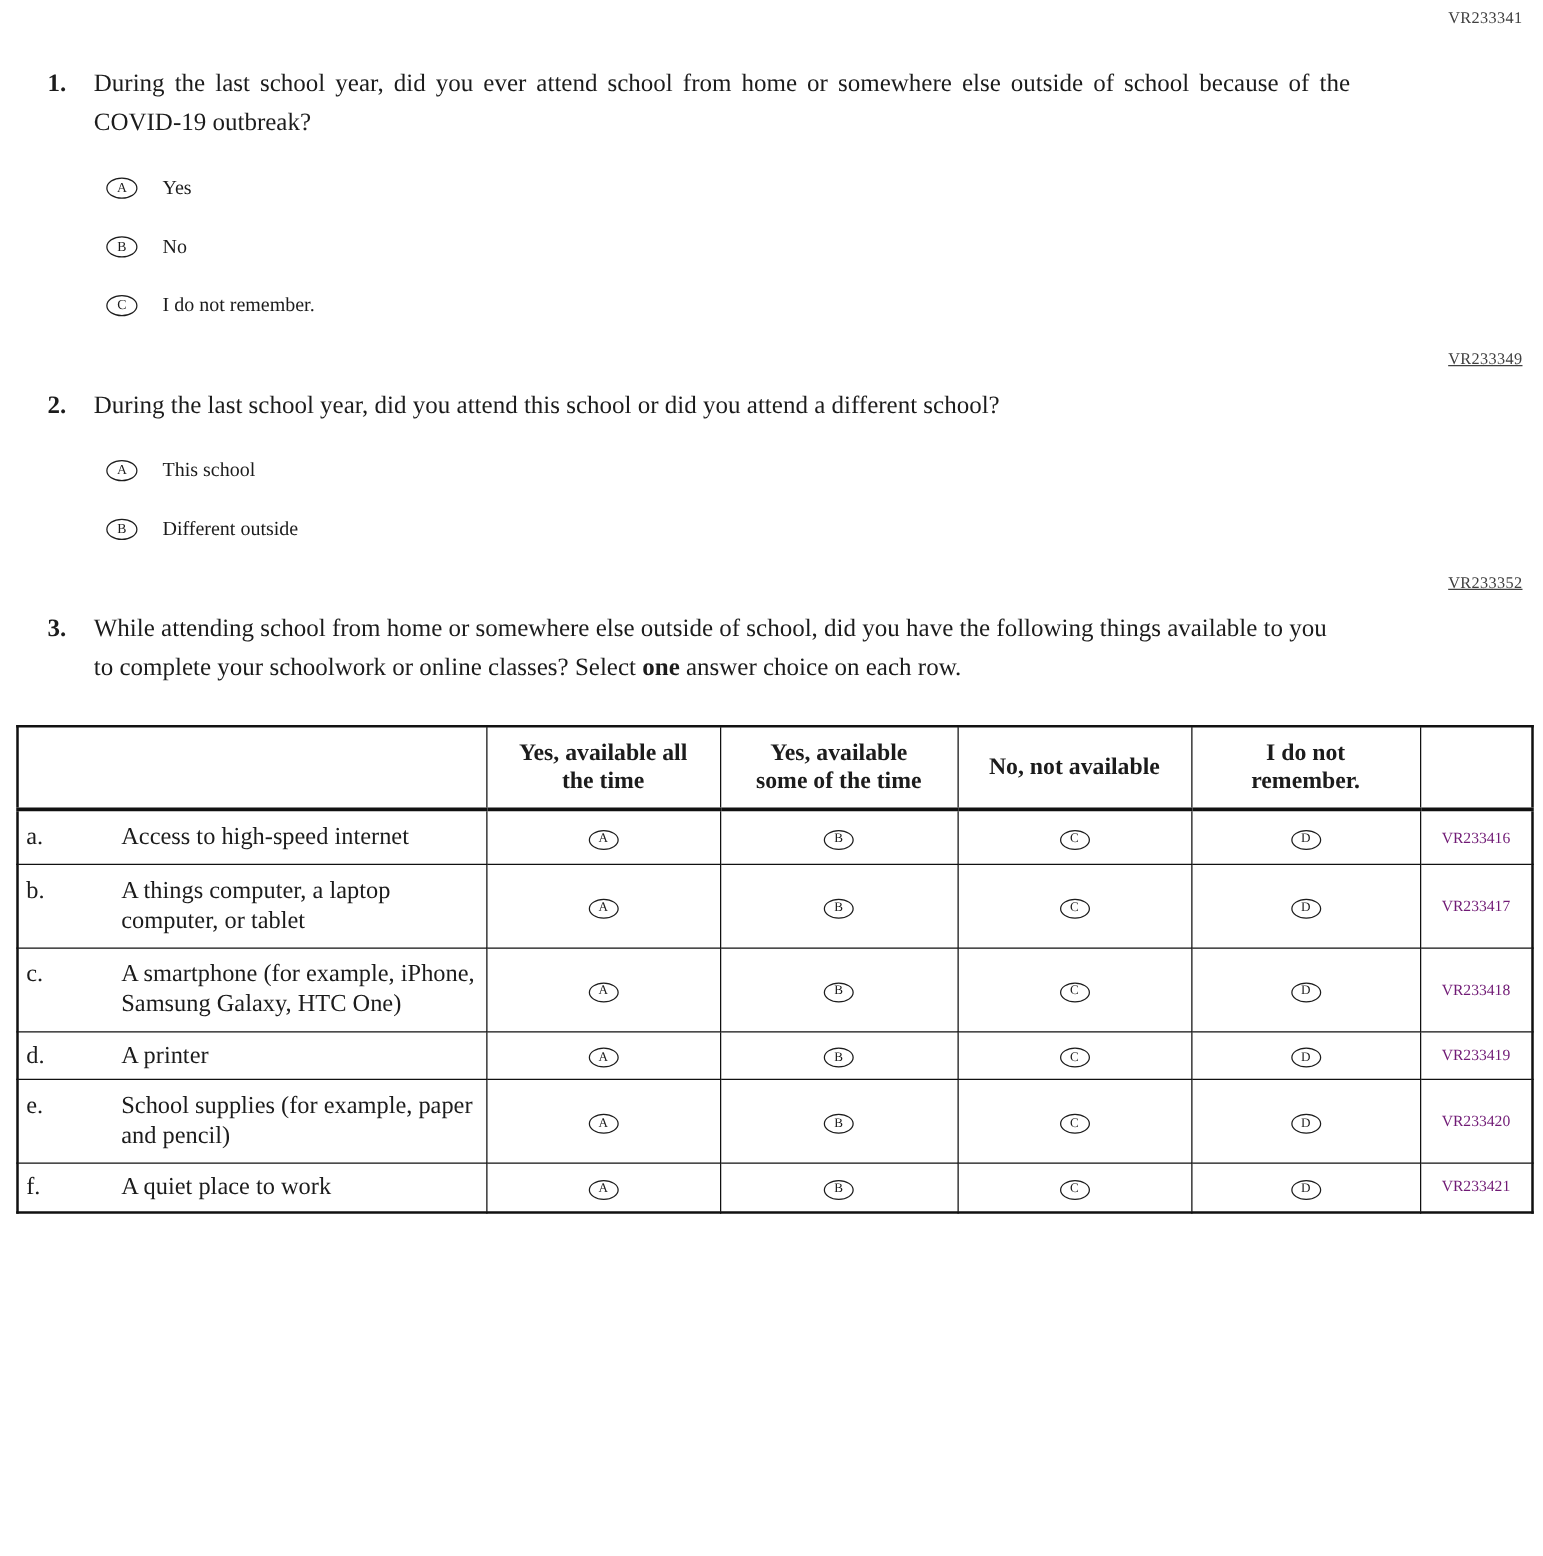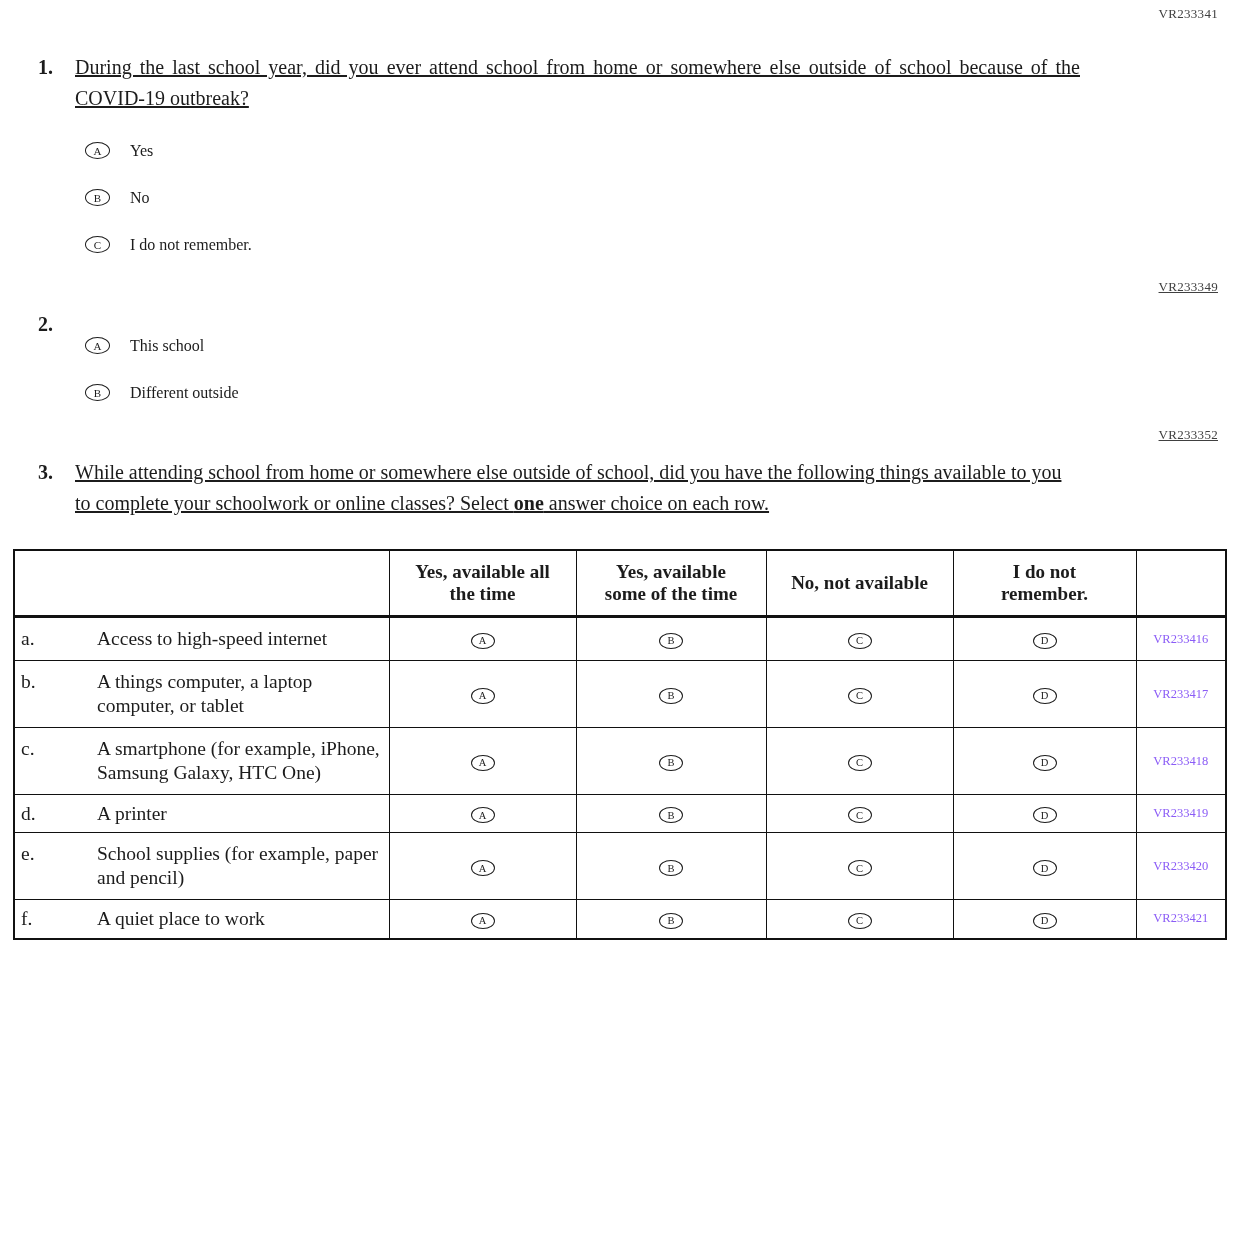--- a/index.html
+++ b/index.html
@@ -28,21 +28,20 @@
     font-size: 20px;
     width: 37px;
     flex: 0 0 37px;
     line-height: 31px;
   }
   .qbody { flex: 1; max-width: 1005px; }
   .qtext {
     font-size: 20px;
     line-height: 31px;
     text-align: justify;
-    text-decoration: underline;
   }
   .qtext.noj { text-align: left; }
 
   .options { margin-top: 24px; padding-left: 10px; }
   .option {
     display: flex;
     align-items: center;
     gap: 20px;
     margin-bottom: 22px;
     cursor: pointer;
@@ -97,21 +96,21 @@
   }
   .item-wrap { display: flex; }
   .item-letter { flex: 0 0 32px; }
   .item-label { flex: 1; margin-left: 44px; }
   td.ans { text-align: center; padding: 9px 0; }
   td.ans .bubble { width: 24px; height: 16px; font-size: 10.5px; }
   td.code-cell {
     font-size: 12.5px;
     text-align: center;
     padding: 2px;
-    color: #8b5cf6;
+    color: #701a75;
   }
   tr.tall td.item-cell { padding-top: 9px; padding-bottom: 9px; }
 </style>
 </head>
 <body>
 
 <div class="page">
 
   <div class="form-code">VR233341</div>
 
@@ -140,20 +139,21 @@
         </div>
       </div>
     </div>
   </div>
 
   <div class="form-code mid gap-a">VR233349</div>
 
   <div class="question q2">
     <div class="qnum">2.</div>
     <div class="qbody">
+      <p class="qtext noj">During the last school year, did you attend this school or did you attend a different school?</p>
       <div class="options">
         <div class="option">
           <span class="bubble">
               <span>A</span>
             </span>
           <span class="option-label">This school</span>
         </div>
         <div class="option">
           <span class="bubble">
               <span>B</span>

